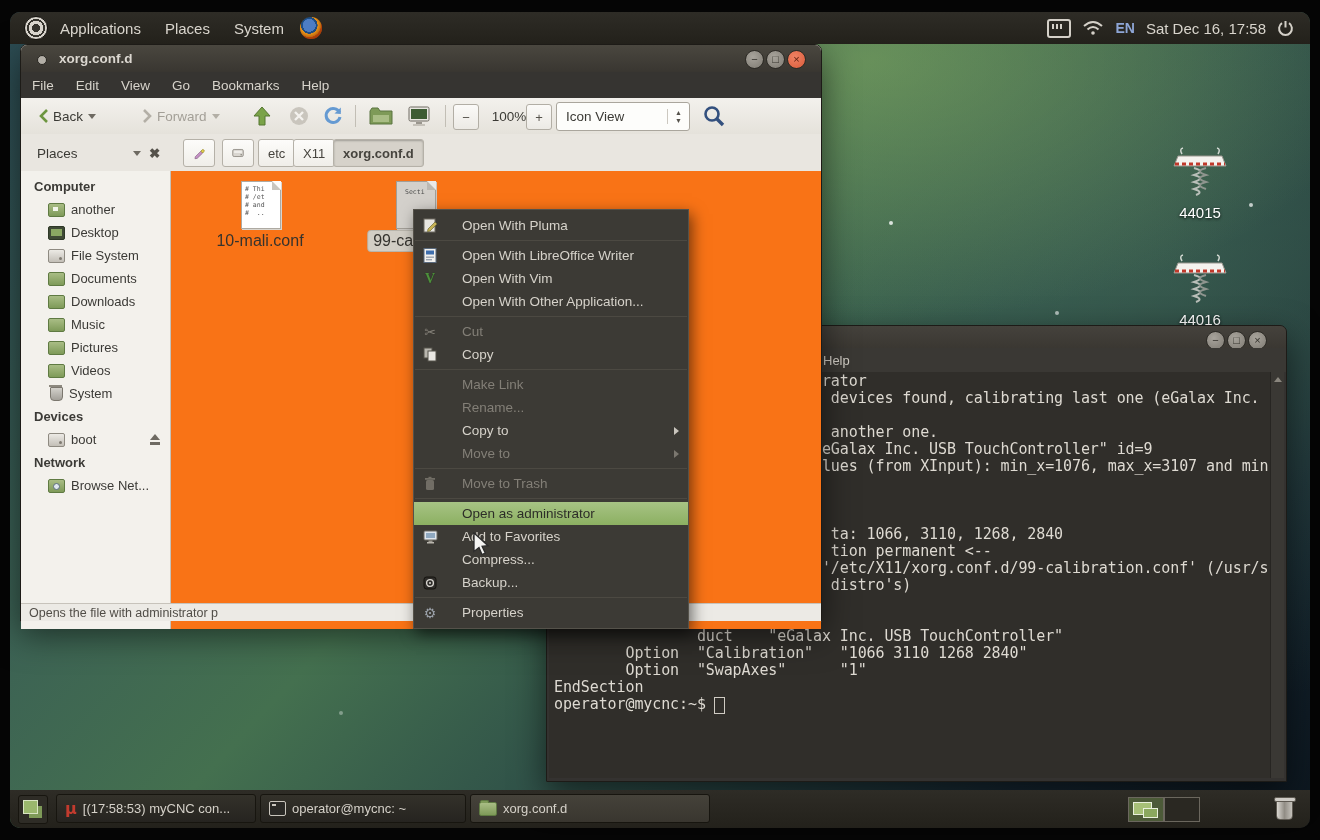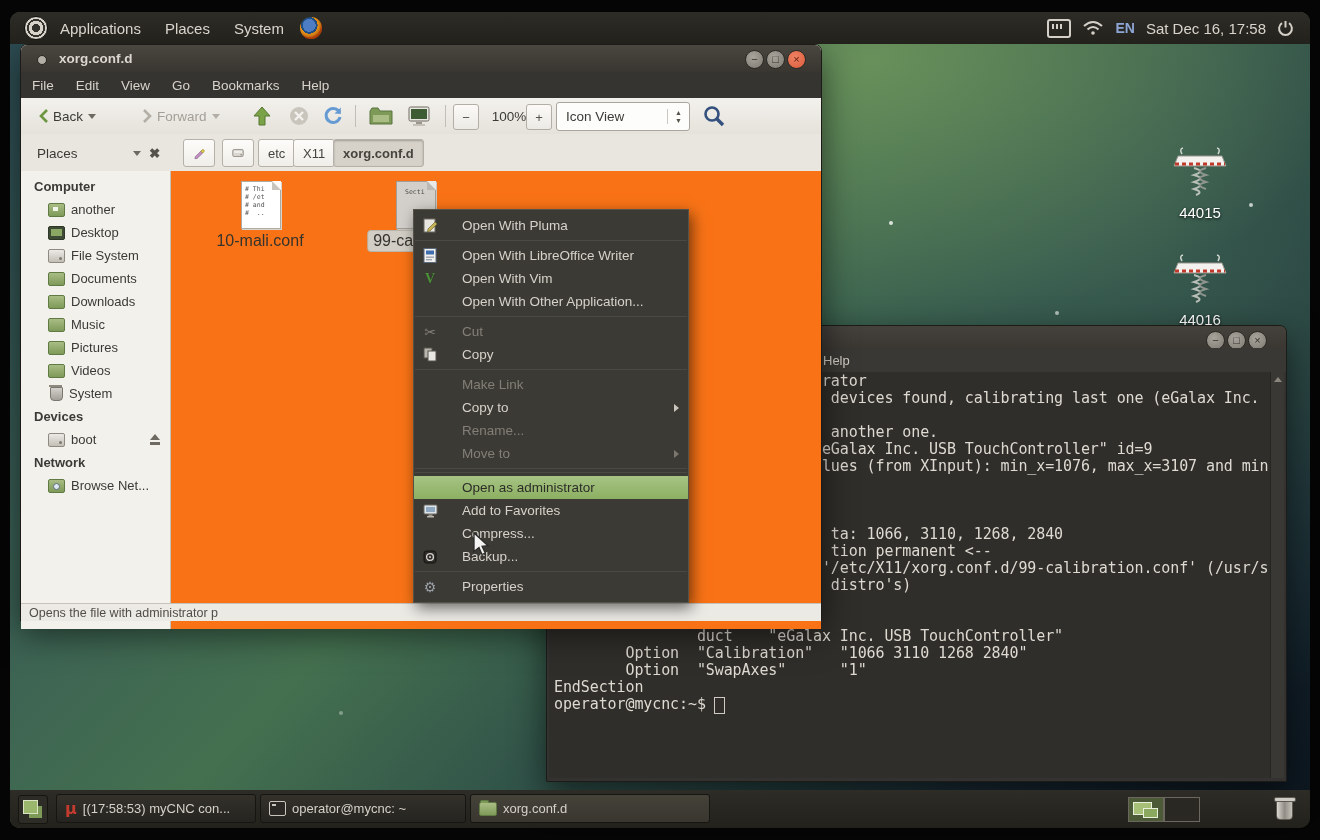--- a/index.html
+++ b/index.html
@@ -413,35 +413,45 @@
           <rect x="5" y="4" width="8" height="10" fill="#e9e7e2" stroke="#55524b"></rect>
         </svg>
       </span>
     <span>Copy</span>
   </div>
   <div class="msep"></div>
   <div class="mi dis">
     <span class="mic"></span>
     <span>Make Link</span>
   </div>
+  <div class="mi dis">
+    <span class="mic"></span>
+    <span>Rename...</span>
+  </div>
   <div class="mi">
     <span class="mic"></span>
     <span>Copy to</span>
     <span class="subarr"></span>
   </div>
   <div class="mi dis">
     <span class="mic"></span>
-    <span>Rename...</span>
-  </div>
-  <div class="mi dis">
-    <span class="mic"></span>
     <span>Move to</span>
     <span class="subarr"></span>
   </div>
   <div class="msep"></div>
+  <div class="mi dis">
+    <span class="mic">
+        <svg width="12" height="15" viewBox="0 0 12 15">
+          <rect x="2" y="4" width="8" height="10" rx="1.5" fill="#716d65"></rect>
+          <rect x="1" y="2" width="10" height="1.8" fill="#716d65"></rect>
+          <rect x="4.5" y="0.8" width="3" height="1.4" fill="#716d65"></rect>
+        </svg>
+      </span>
+    <span>Move to Trash</span>
+  </div>
   <div class="msep"></div>
   <div class="mi hl">
     <span class="mic"></span>
     <span>Open as administrator</span>
   </div>
   <div class="mi">
     <span class="mic">
         <svg width="15" height="14" viewBox="0 0 15 14">
           <rect x="1" y="1" width="13" height="9" rx="1" fill="#dfe5ec" stroke="#6f6b63"></rect>
           <rect x="3" y="3" width="9" height="5" fill="#8fa8c0"></rect>

